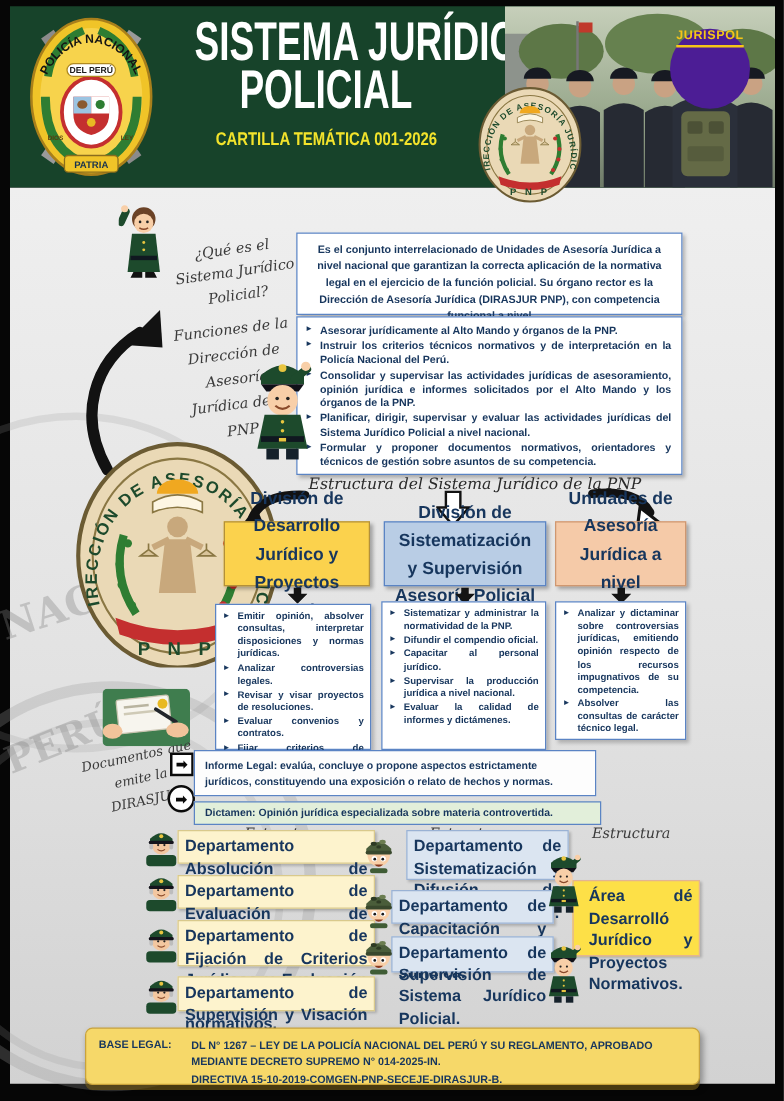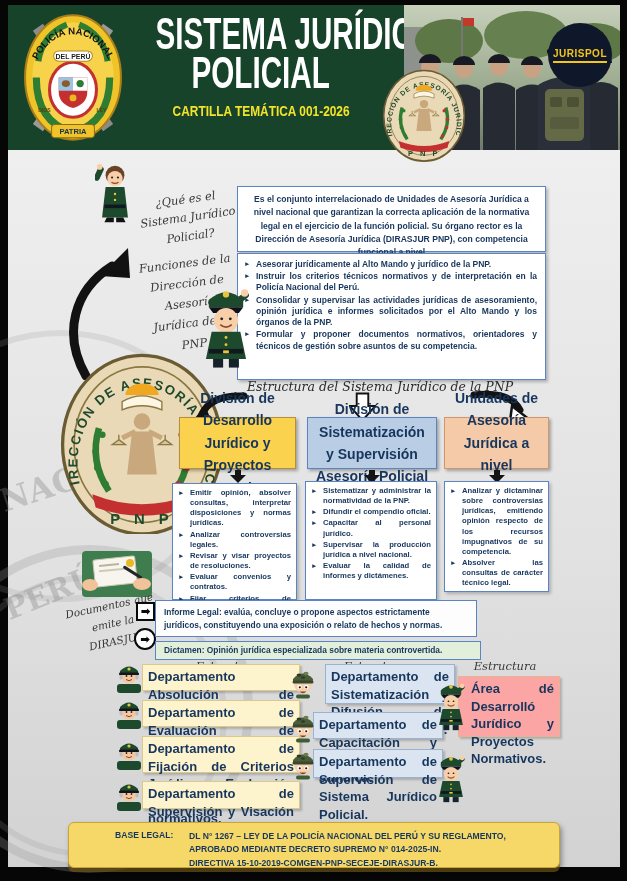--- a/index.html
+++ b/index.html
@@ -7,22 +7,22 @@
         font-family:"Liberation Sans",sans-serif;overflow:hidden;}
   .abs{position:absolute;}
   
   .header{position:absolute;left:8px;top:5px;width:612px;height:145px;background:#17432a;overflow:visible;z-index:5;}
   .title-block{position:absolute;left:108px;top:10px;width:290px;text-align:center;}
   .title-line{display:inline-block;white-space:nowrap;font-weight:700;color:#ffffff;
               font-size:38px;line-height:1.02;transform:scale(.78,1.15);transform-origin:center;}
   .subtitle{display:inline-block;white-space:nowrap;font-weight:700;color:#f3e32b;
             font-size:14px;margin-top:10px;transform:scale(.85,1.05);transform-origin:center;}
   .photo{position:absolute;left:396px;top:0;width:216px;height:145px;z-index:1;}
-  .jurispol{position:absolute;left:540px;top:18px;width:64px;height:64px;border-radius:50%;
-            background:#0f172a;display:flex;align-items:center;justify-content:center;z-index:4;}
+  .jurispol{position:absolute;left:528px;top:18px;width:64px;height:64px;border-radius:50%;
+            background:#4c1d95;display:flex;align-items:flex-start;justify-content:center;z-index:4;}
   .jurispol span{color:#f5c518;font-weight:700;font-size:10px;letter-spacing:.5px;border-bottom:2px solid #f5c518;padding-bottom:2px;}
   .badge-svg{position:absolute;left:14px;top:5px;width:102px;height:136px;}
   .seal-small{position:absolute;left:374px;top:54px;width:84px;height:112px;z-index:6;}
   
   .body-bg{position:absolute;left:8px;top:150px;width:612px;height:717px;
            background:linear-gradient(180deg,#efefef 0%,#e2e2e2 55%,#d2d2d2 100%);z-index:1;}
   .wm{position:absolute;border-radius:50%;border:9px solid rgba(150,150,150,.28);z-index:1;}
   .wm2{border-width:6px;border-color:rgba(150,150,150,.2);}
   .wm-word{position:absolute;z-index:1;color:rgba(130,130,130,.35);font-weight:700;font-family:"DejaVu Serif",serif;}
   .z{z-index:3;}
@@ -60,27 +60,27 @@
   .informe{left:155px;top:600px;width:322px;height:37px;background:#fdfdfd;border:1.4px solid #5b84c4;
            box-sizing:border-box;padding:5px 8px 0 8px;font-size:8.4px;font-weight:700;color:#17365d;line-height:1.5;}
   .dictamen{left:155px;top:641px;width:326px;height:19px;background:#e2efda;border:1.4px solid #5b84c4;
             box-sizing:border-box;padding:3px 8px 0 8px;font-size:8.4px;font-weight:700;color:#17365d;}
   .estr{width:90px;top:659px;font-size:11.5px;text-align:center;}
   
   .dept{box-sizing:border-box;font-size:13px;font-weight:700;color:#17365d;line-height:1.35;
         padding:3px 5px 0 5px;text-align:justify;box-shadow:1.5px 1.5px 2px rgba(0,0,0,.2);}
   .dy{background:#fdf3cd;border:1px solid #d9c98c;}
   .db{background:#dbe5f1;border:1px solid #9ab2d4;}
-  .dp{background:#fca5a5;border:1px solid #e3b492;}
+  .dp{background:#fde047;border:1px solid #e3b492;margin-top:28px;}
   .icon{z-index:4;}
   
   .baselegal{left:68px;top:822px;width:492px;height:46px;background:#f6d869;border:1.5px solid #c9a33b;
              border-radius:6px;box-sizing:border-box;display:flex;z-index:3;
              box-shadow:0 4px 0 rgba(120,95,25,.6),2px 3px 5px rgba(0,0,0,.35);}
-  .bl-label{width:72px;padding:7px 0 0 10px;font-size:8.6px;font-weight:700;color:#17365d;margin-left:36px;}
+  .bl-label{width:72px;padding:7px 0 0 10px;font-size:8.6px;font-weight:700;color:#17365d;}
   .bl-text{flex:1;padding:7px 10px 0 2px;font-size:8.6px;font-weight:700;color:#17365d;line-height:1.55;}
 </style>
 </head>
 <body>
 
 <div class="page">
 
   <svg width="0" height="0" style="position:absolute">
     <defs>
       <linearGradient id="gradSky" x1="0" y1="0" x2="0" y2="1">
@@ -291,23 +291,24 @@
   <div class="wm-word" style="left:2px;top:575px;font-size:30px;transform:rotate(-22deg);">PERÚ</div>
 
   <svg class="abs z" style="left:95px;top:163px;width:40px;height:62px;" viewBox="0 0 34 50">
       <use href="#g-wave"></use>
     </svg>
   <div class="abs z hand question">¿Qué es el Sistema Jurídico Policial?</div>
 
   <div class="abs z defbox">Es el conjunto interrelacionado de Unidades de Asesoría Jurídica a nivel nacional que garantizan la correcta aplicación de la normativa legal en el ejercicio de la función policial. Su órgano rector es la Dirección de Asesoría Jurídica (DIRASJUR PNP), con competencia funcional a nivel</div>
 
   <div class="abs z funcbox blist">
-    <div class="bi">Asesorar jurídicamente al Alto Mando y jurídico de la PNP.</div>
+    <div class="bi">Asesorar jurídicamente al Alto Mando y órganos de la PNP.</div>
     <div class="bi">Instruir los criterios técnicos normativos y de interpretación en la Policía Nacional del Perú.</div>
     <div class="bi">Consolidar y supervisar las actividades jurídicas de asesoramiento, opinión jurídica e informes solicitados por el Alto Mando y los órganos de la PNP.</div>
+    <div class="bi">Planificar, dirigir, supervisar y evaluar las actividades jurídicas del Sistema Jurídico Policial a nivel nacional.</div>
     <div class="bi">Formular y proponer documentos normativos, orientadores y técnicos de gestión sobre asuntos de su competencia.</div>
   </div>
 
   <div class="abs z hand func-label">Funciones de la Dirección de Asesoría Jurídica de la PNP</div>
 
   <svg class="abs z" style="left:197px;top:283px;width:58px;height:86px;" viewBox="0 0 40 60">
       <use href="#g-salute"></use>
     </svg>
 
   <svg class="abs z" style="left:66px;top:246px;width:80px;height:134px;" viewBox="0 0 80 134">

